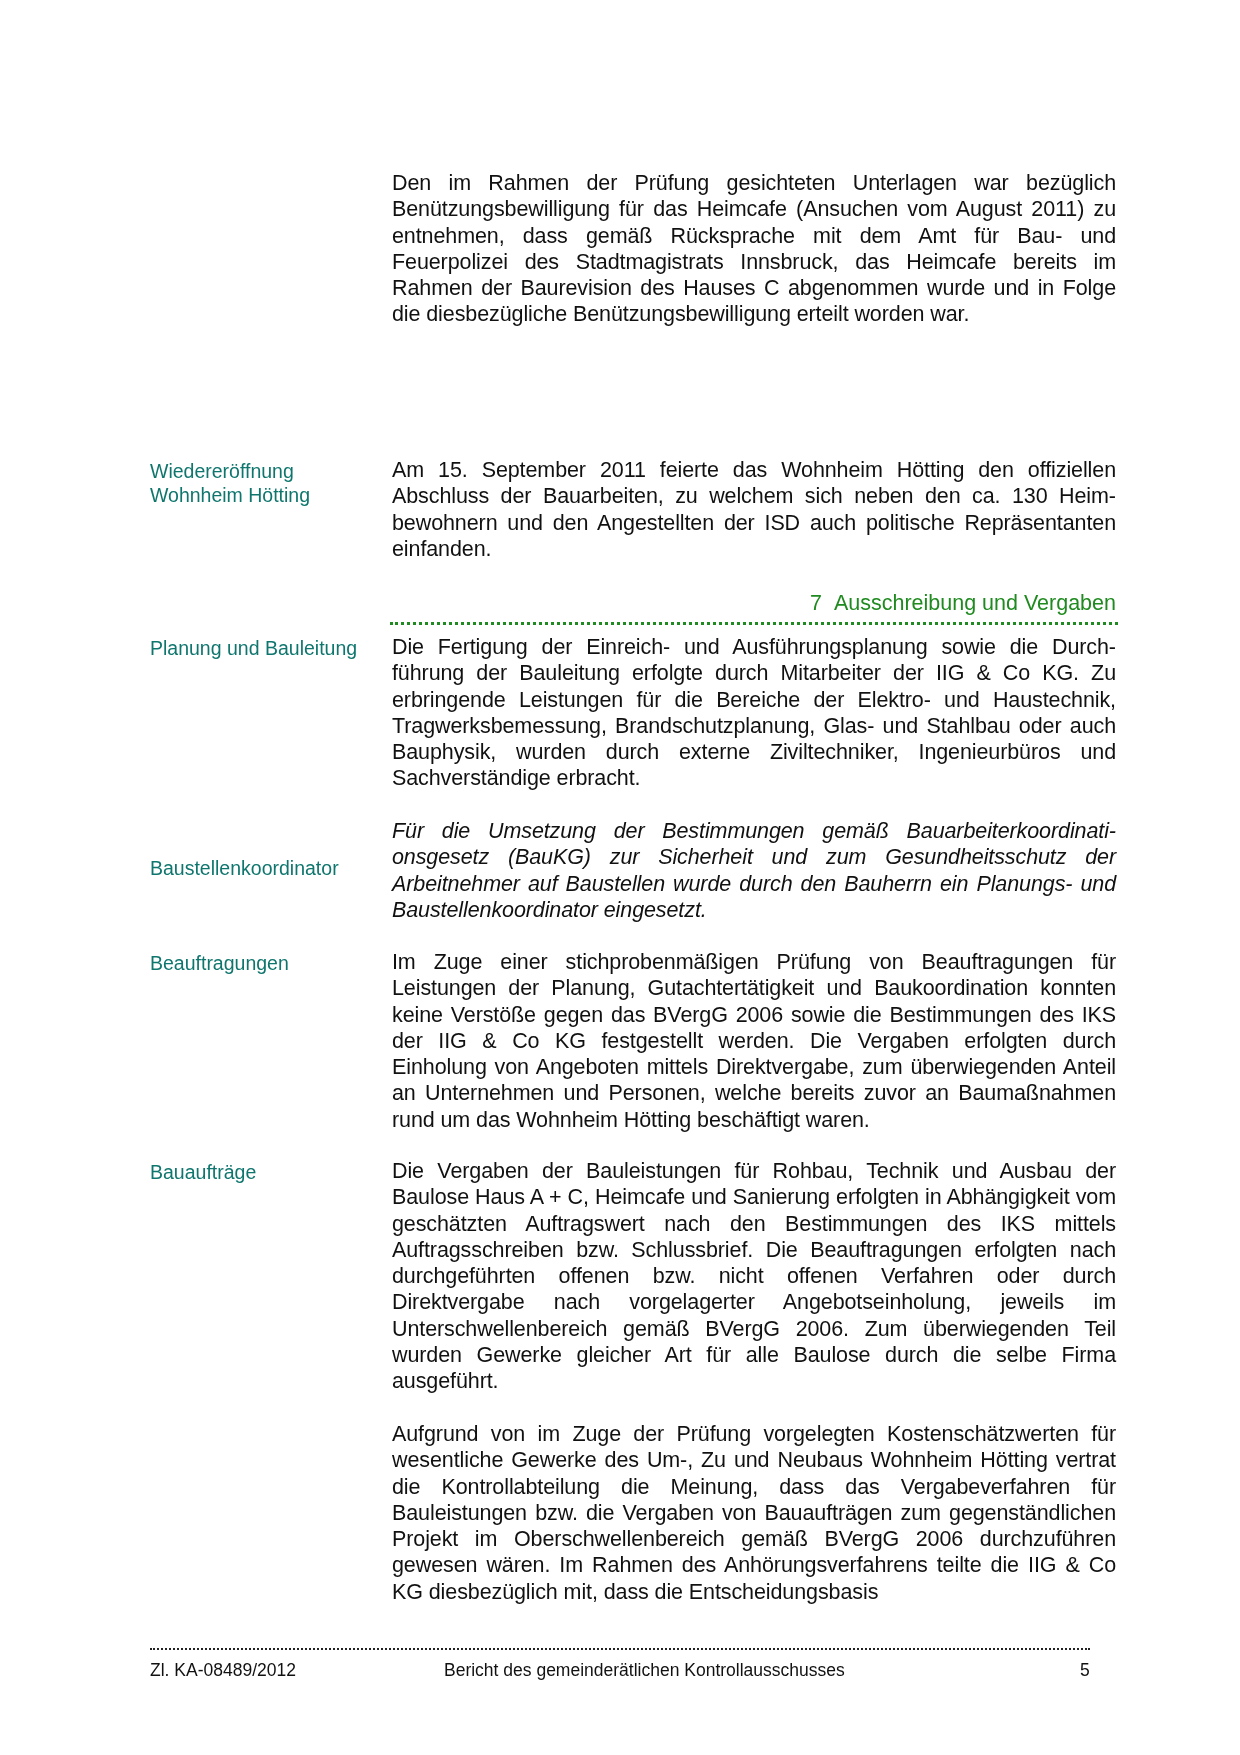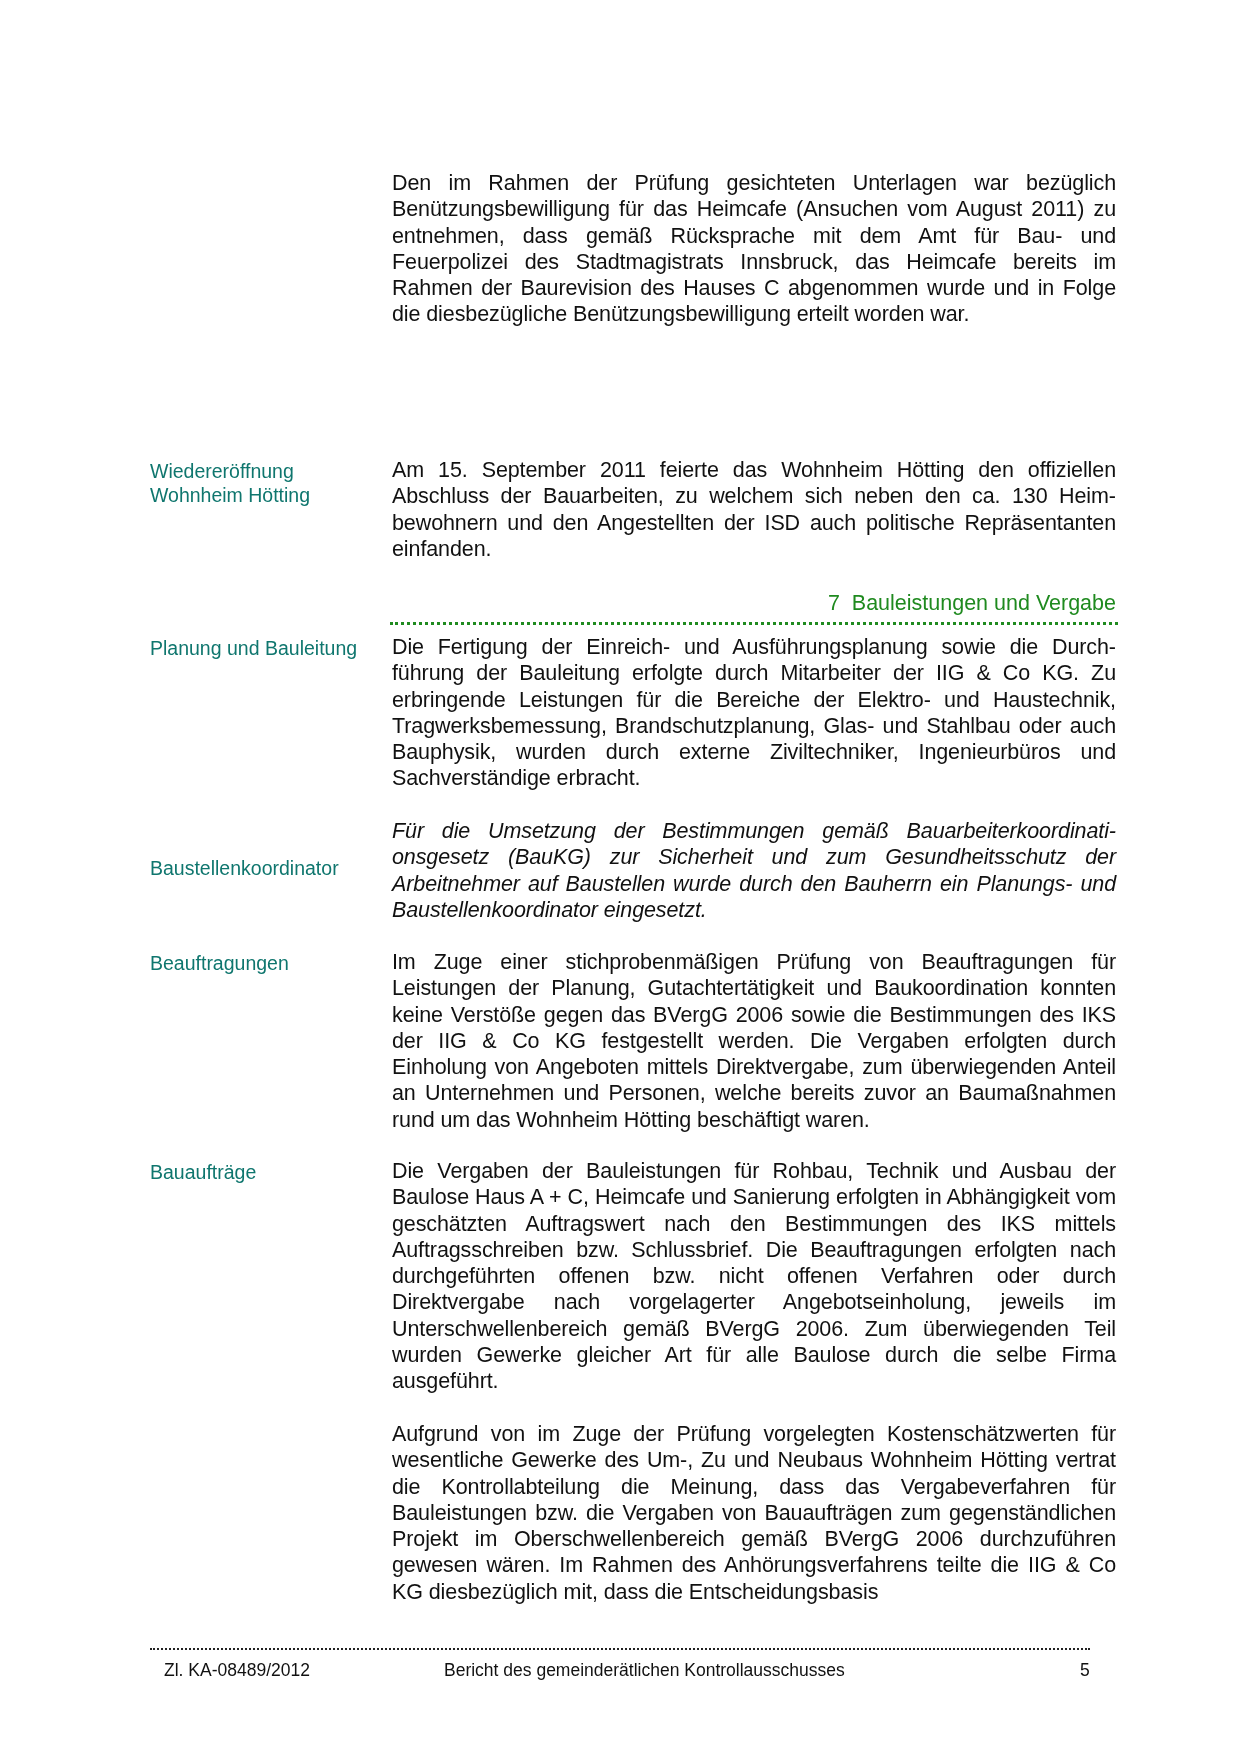--- a/index.html
+++ b/index.html
@@ -10,37 +10,37 @@
                   font-size: 19.5px; line-height: 24px; }
   .para { position: absolute; left: 392px; width: 724px; font-size: 21.5px;
           line-height: 26.3px; text-align: justify; hyphens: manual; letter-spacing: -0.1px; }
   .section-heading { position: absolute; left: 392px; width: 724px; text-align: right;
                      color: #1f8a1f; font-size: 21.5px; line-height: 26px; }
   .section-rule { position: absolute; left: 390px; width: 728px; height: 0;
                   border-top: 3px dotted #1f8a1f; }
   .footer-rule { position: absolute; left: 150px; width: 940px; height: 0;
                  border-top: 2px dotted #222; }
   .footer-left, .footer-center, .footer-right { position: absolute; font-size: 17.5px; color: #111; }
-  .footer-left { left: 164px; }
+  .footer-left { left: 150px; }
   .footer-center { left: 444px; }
   .footer-right { left: 1080px; }
 </style>
 </head>
 <body>
 
 <div class="page">
 
   <p class="para" style="top:170px;margin:0;">Den im Rahmen der Prüfung gesichteten Unterlagen war bezüglich Benützungsbewilligung für das Heimcafe (Ansuchen vom August 2011) zu entnehmen, dass gemäß Rücksprache mit dem Amt für Bau- und Feuerpolizei des Stadtmagistrats Innsbruck, das Heimcafe bereits im Rahmen der Baurevision des Hauses C abgenommen wurde und in Folge die diesbezügliche Benützungsbewilligung erteilt worden war.</p>
 
 
   <div class="margin-label" style="top: 459px; width: 175px;">Wiedereröffnung Wohnheim Hötting</div>
   <p class="para" style="top:457px;margin:0;">Am 15. September 2011 feierte das Wohnheim Hötting den offiziellen Abschluss der Bauarbeiten, zu welchem sich neben den ca. 130 Heim­bewohnern und den Angestellten der ISD auch politische Repräsentan­ten einfanden.</p>
 
   <div class="section-heading" style="top:590px;">
-    <span>7</span>&nbsp;&nbsp;<span>Bauleistungen und Vergabe</span>
+    <span>7</span>&nbsp;&nbsp;<span>Ausschreibung und Vergaben</span>
   </div>
   <div class="section-rule" style="top:622px;"></div>
 
   <div class="margin-label" style="top:636px;">Planung und Bauleitung</div>
   <p class="para" style="top:634px;margin:0;">Die Fertigung der Einreich- und Ausführungsplanung sowie die Durch­führung der Bauleitung erfolgte durch Mitarbeiter der IIG &amp; Co KG. Zu erbringende Leistungen für die Bereiche der Elektro- und Haustechnik, Tragwerksbemessung, Brandschutzplanung, Glas- und Stahlbau oder auch Bauphysik, wurden durch externe Ziviltechniker, Ingenieurbüros und Sachverständige erbracht.</p>
 
   <div class="margin-label" style="top:856px;">Baustellenkoordinator</div>
   <p class="para" style="top:818px;margin:0;font-style:italic;">Für die Umsetzung der Bestimmungen gemäß Bauarbeiterkoordinati­onsgesetz (BauKG) zur Sicherheit und zum Gesundheitsschutz der Arbeitnehmer auf Baustellen wurde durch den Bauherrn ein Planungs- und Baustellenkoordinator eingesetzt.</p>
 
   <div class="margin-label" style="top:951px;">Beauftragungen</div>

